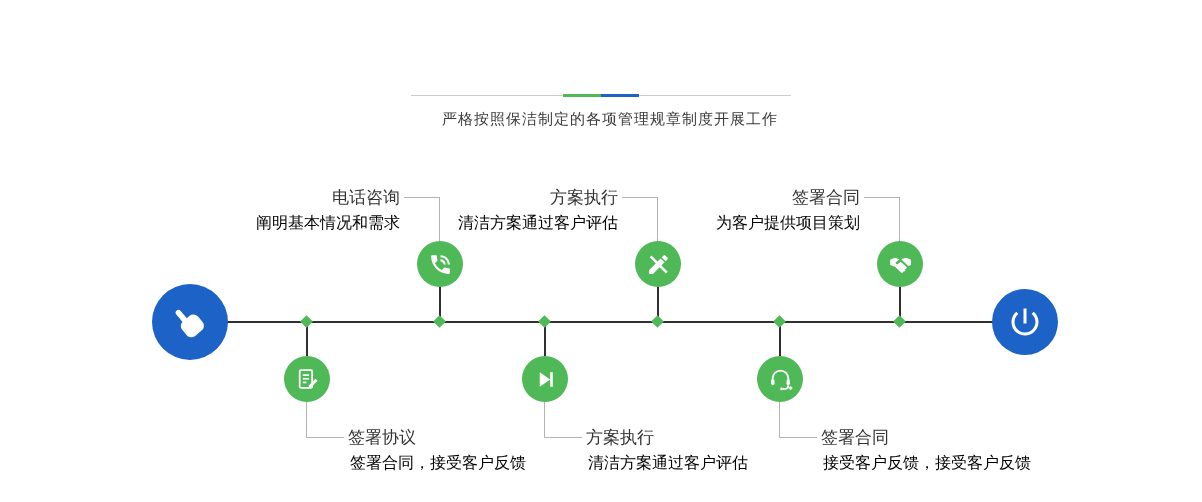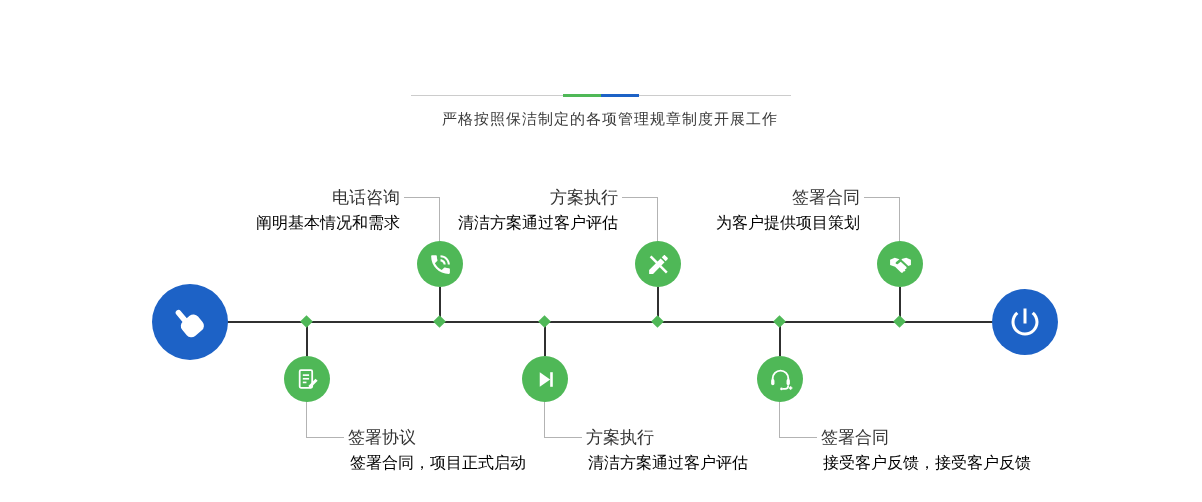--- a/index.html
+++ b/index.html
@@ -186,21 +186,21 @@
     <div class="circle">
       <svg viewBox="0 0 24 24">
         <rect x="4.5" y="3" width="12" height="17" rx="1.2" fill="none" stroke="#ffffff" stroke-width="1.7"></rect>
         <rect x="7.5" y="7" width="6" height="1.6" fill="#ffffff"></rect>
         <rect x="7.5" y="10.5" width="6" height="1.6" fill="#ffffff"></rect>
         <rect x="7.5" y="14" width="3.5" height="1.6" fill="#ffffff"></rect>
         <path d="M13.5 17.5l6.2-6.2 2 2-6.2 6.2-2.6.6z" fill="#ffffff"></path>
       </svg>
     </div>
     <div class="label">签署协议</div>
-    <div class="desc">签署合同，项目正式启动</div>
+    <div class="desc">签署合同，接受客户反馈</div>
   </div>
 
   
   <div class="step b s5">
     <span class="conn v"></span>
     <span class="conn h"></span>
     <span class="stem"></span>
     <span class="diamond"></span>
     <div class="circle">
       <svg viewBox="0 0 24 24" fill="#ffffff">

